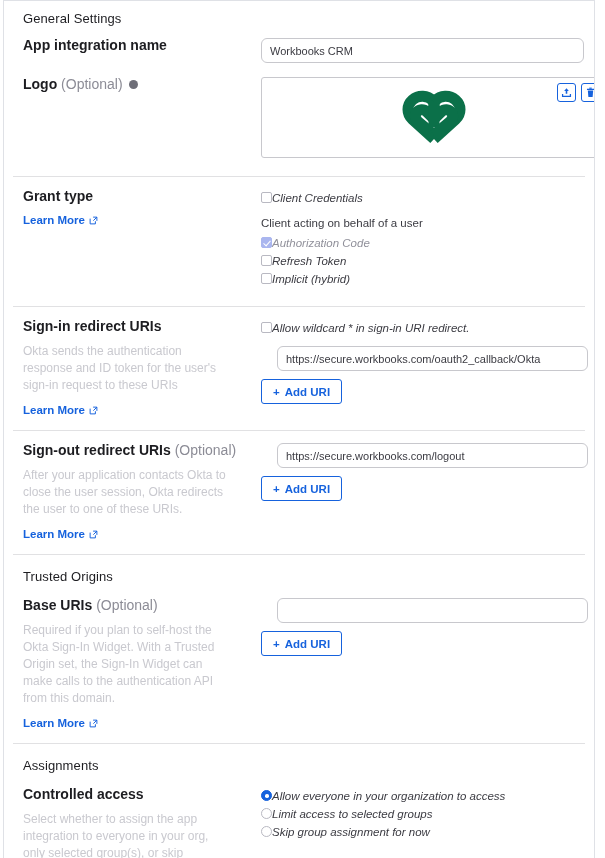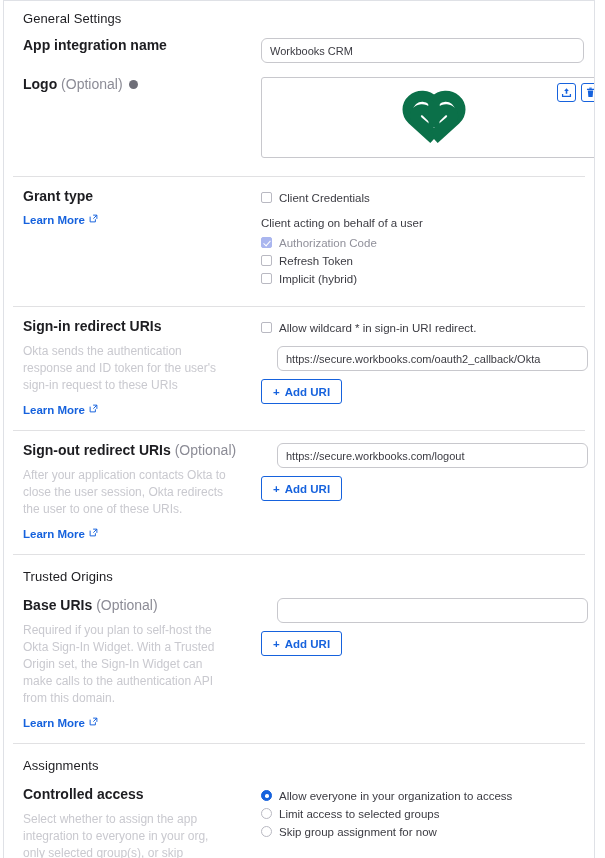--- a/index.html
+++ b/index.html
@@ -62,21 +62,21 @@
   .help {
     font-size: 12px;
     color: #c9c9cf;
     line-height: 17px;
     margin-top: 9px;
     max-width: 205px;
   }
 
   .learn {
     display: inline-flex;
-    align-items: flex-start;
+    align-items: center;
     gap: 4px;
     font-size: 11.5px;
     color: #1662dd;
     font-weight: 700;
     margin-top: 10px;
     cursor: pointer;
     text-decoration: none;
   }
   .ext-icon { width: 9px; height: 9px; display: block; }
 
@@ -171,23 +171,23 @@
   
   .grp-caption {
     font-size: 11.5px;
     color: #3b3b42;
     line-height: 16px;
     margin-bottom: 3px;
   }
   .opt {
     display: flex;
     align-items: center;
-    gap: 7px;
     height: 17px;
     margin-bottom: 1px;
+    font-style: italic;
   }
   .opt-text {
     font-size: 11.5px;
     color: #3b3b42;
     line-height: 16px;
   }
   .opt-text.muted { color: #90909a; text-align: right; }
 
   .cb {
     width: 11px; height: 11px;

